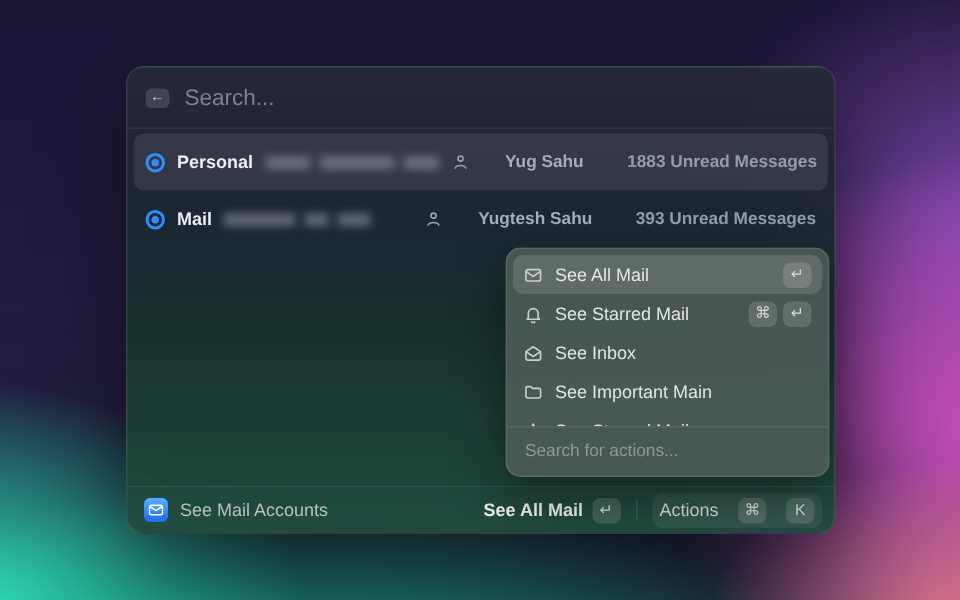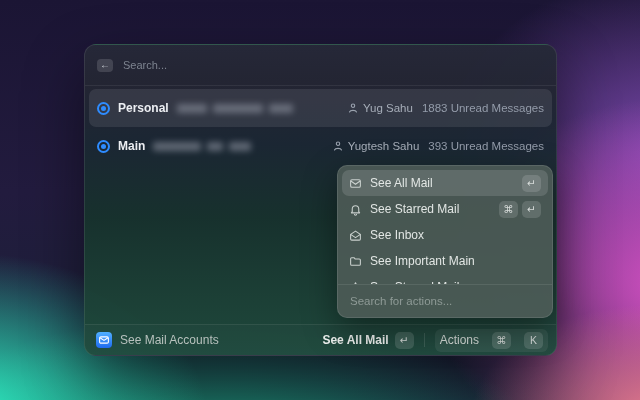--- a/index.html
+++ b/index.html
@@ -36,42 +36,42 @@
     padding:0 12px; border-bottom:1px solid rgba(255,255,255,0.07);
   }
   .back-pill {
     width:16px; height:13px; border-radius:4px;
     background:rgba(255,255,255,0.14); color:#cfd3da;
     display:flex; align-items:center; justify-content:center;
     font-size:10px; line-height:1; cursor:pointer;
   }
   .search-input {
     background:transparent; border:none; outline:none;
-    color:#e8eaee; font-size:11px; margin-left:10px; flex:1;
+    color:#e8eaee; font-size:15px; margin-left:10px; flex:1;
     font-family:"Liberation Sans","DejaVu Sans",sans-serif;
   }
   .search-input::placeholder { color:#7d838f; }
 
   
   .list { padding:3px 4px; }
   .row {
     height:38px; display:flex; align-items:center; gap:8px;
     padding:0 8px; border-radius:7px; font-size:12px; cursor:pointer;
   }
   .row.selected { background:rgba(255,255,255,0.09); }
   .ring-icon {
     width:13px; height:13px; border-radius:50%;
     border:2px solid #2e8cff; flex:0 0 13px;
     display:flex; align-items:center; justify-content:center;
   }
   .ring-dot { width:5px; height:5px; border-radius:50%; background:#2e8cff; }
   .row-label { color:#eceef2; font-weight:bold; font-size:12px; white-space:nowrap; }
   .redacted { display:flex; align-items:center; gap:6px; filter:blur(3px); opacity:0.6; }
   .redacted i { display:block; height:9px; border-radius:2px; background:#8b919d; }
-  .row-right { margin-left:auto; display:flex; align-items:center; gap:4px; color:#9aa2ae; }
+  .row-right { margin-left:auto; display:flex; align-items:center; gap:24px; color:#9aa2ae;font-weight:bold; }
   .person-icon { width:12px; height:12px; color:#9aa2ae; }
   .owner-name { font-size:11.5px; color:#a6adb8; white-space:nowrap; }
   .unread { font-size:11.5px; color:#949caa; margin-left:5px; white-space:nowrap; }
 
   
   .actions-panel {
     position:absolute; right:3px; bottom:37px; width:216px;
     border-radius:10px;
     background:rgba(78,92,88,0.88);
     border:1px solid rgba(255,255,255,0.10);
@@ -162,21 +162,21 @@
           </svg>
         <span class="owner-name">Yug Sahu</span>
         <span class="unread">1883 Unread Messages</span>
       </span>
     </div>
 
     <div class="row">
       <span class="ring-icon">
           <span class="ring-dot"></span>
         </span>
-      <span class="row-label">Main</span>
+      <span class="row-label">Mail</span>
       <span class="redacted">
         <i style="width:48px"></i>
           <i style="width:16px"></i>
           <i style="width:22px"></i>
       </span>
       <span class="row-right">
         <svg class="person-icon" viewBox="0 0 24 24" fill="none" stroke="currentColor" stroke-width="2.2" stroke-linecap="round">
             <circle cx="12" cy="7.5" r="3.4"></circle>
             <path d="M5 20c1.6-4.4 12.4-4.4 14 0"></path>
           </svg>

